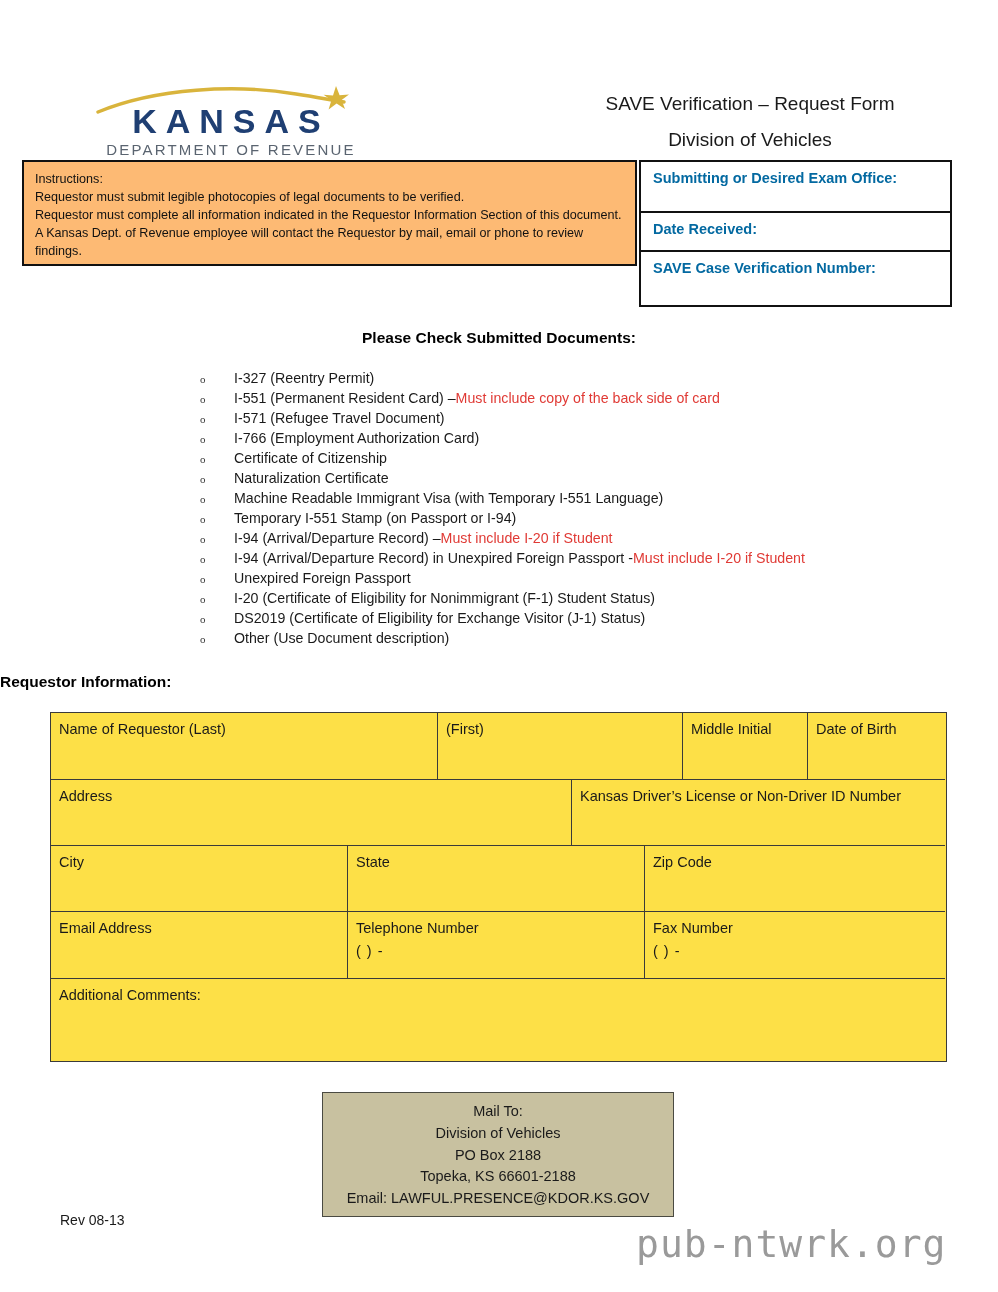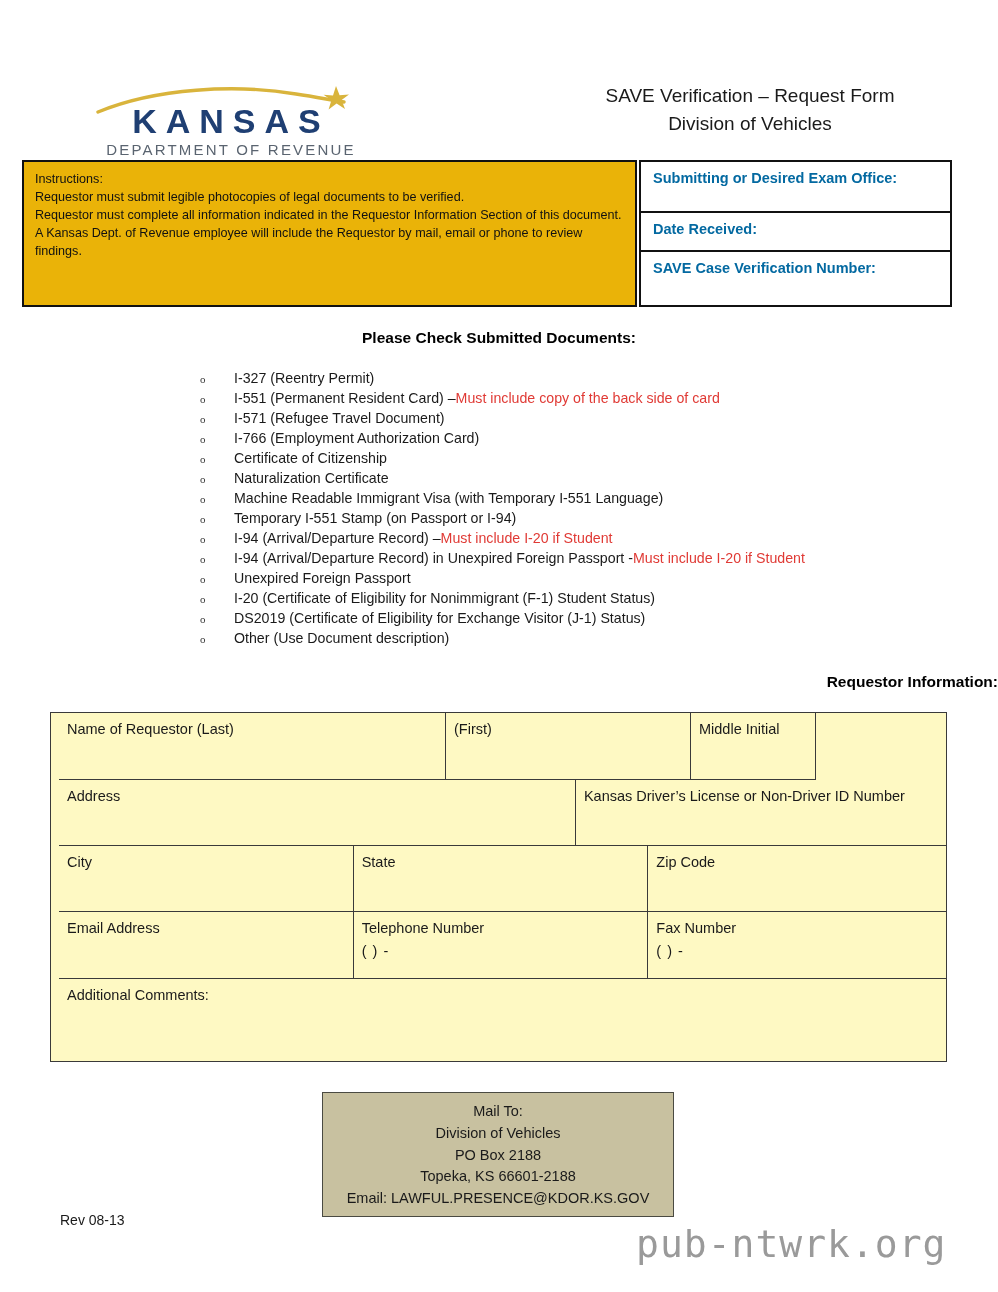--- a/index.html
+++ b/index.html
@@ -61,35 +61,35 @@
 
   #doc-title {
     position: absolute;
     left: 520px; top: 82px;
     width: 460px;
     text-align: center;
     font-size: 19px;
     line-height: 1.45;
     color: #1a1a1a;
   }
-  #doc-title .t-line { display: block; }
+  #doc-title .t-line { display: block; margin-top: 8px; }
 
   
   #top-table {
     position: absolute;
     left: 22px; top: 160px;
     width: 930px;
     height: 149px;
   }
   #instructions-box {
     position: absolute;
     left: 0; top: 0;
     width: 615px;
-    height: 147px;
-    background: #eab308;
+    height: 106px;
+    background: #fdba74;
     border: 2px solid #111111;
     box-sizing: border-box;
     padding: 9px 10px 0 11px;
     font-size: 12.6px;
     line-height: 1.42;
     color: #111111;
   }
   #instructions-box p { margin: 0; }
 
   #office-stack {
@@ -141,33 +141,32 @@
     color: #333333;
     font-family: "Liberation Serif", serif;
   }
   .check-note { color: #e03a35; }
 
   
   #requestor-heading {
     position: absolute;
     left: 0; top: 673px;
     width: 998px;
-    text-align: right;
+    text-align: left;
     font-weight: bold;
     font-size: 15.5px;
     color: #000000;
   }
   #req-table {
     position: absolute;
     left: 50px; top: 712px;
     width: 897px;
     border: 1.5px solid #3a3a3a;
     box-sizing: border-box;
-    background: #fef9c3;
-    padding-left: 8px;
+    background: #fde047;
   }
   .req-row { display: flex; }
   .req-cell {
     box-sizing: border-box;
     border-right: 1.5px solid #3a3a3a;
     border-bottom: 1.5px solid #3a3a3a;
     padding: 8px 0 0 8px;
     font-size: 14.5px;
     color: #1a1a1a;
     overflow: hidden;
@@ -253,21 +252,21 @@
     <span class="t-line">Division of Vehicles</span>
   </div>
 </div>
 
 <div id="top-table">
 
   <div id="instructions-box">
     <p>Instructions:</p>
     <p>Requestor must submit legible photocopies of legal documents to be verified.</p>
     <p>Requestor must complete all information indicated in the Requestor Information Section of this document.</p>
-    <p>A Kansas Dept. of Revenue employee will include the Requestor by mail, email or phone to review findings.</p>
+    <p>A Kansas Dept. of Revenue employee will contact the Requestor by mail, email or phone to review findings.</p>
   </div>
 
   <div id="office-stack">
     <div class="office-cell" id="cell-exam-office">
       <span>Submitting or Desired Exam Office:</span>
     </div>
     <div class="office-cell" id="cell-date-received">
       <span>Date Received:</span>
     </div>
     <div class="office-cell" id="cell-case-number">
@@ -345,20 +344,23 @@
 
   <div class="req-row">
     <div class="req-cell h-name-last">
       <span>Name of Requestor (Last)</span>
     </div>
     <div class="req-cell h-first">
       <span>(First)</span>
     </div>
     <div class="req-cell h-middle">
       <span>Middle Initial</span>
+    </div>
+    <div class="req-cell h-dob last">
+      <span>Date of Birth</span>
     </div>
   </div>
 
   <div class="req-row">
     <div class="req-cell h-address">
       <span>Address</span>
     </div>
     <div class="req-cell h-dl last">
       <span>Kansas Driver’s License or Non-Driver ID Number</span>
     </div>

